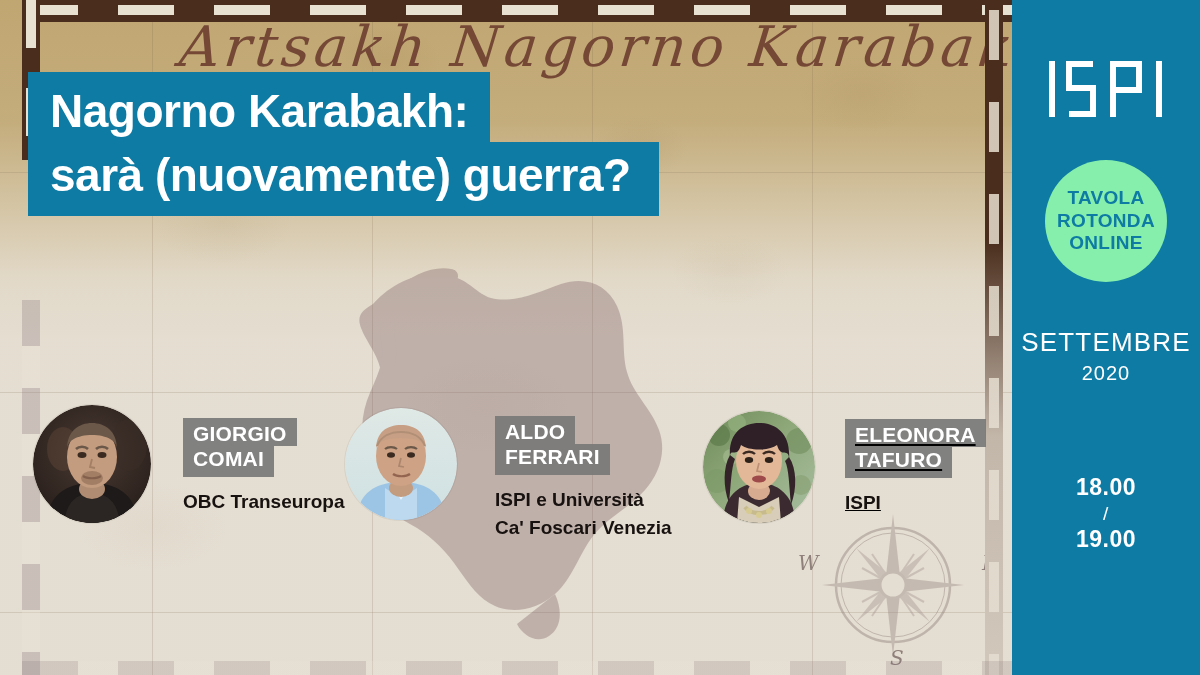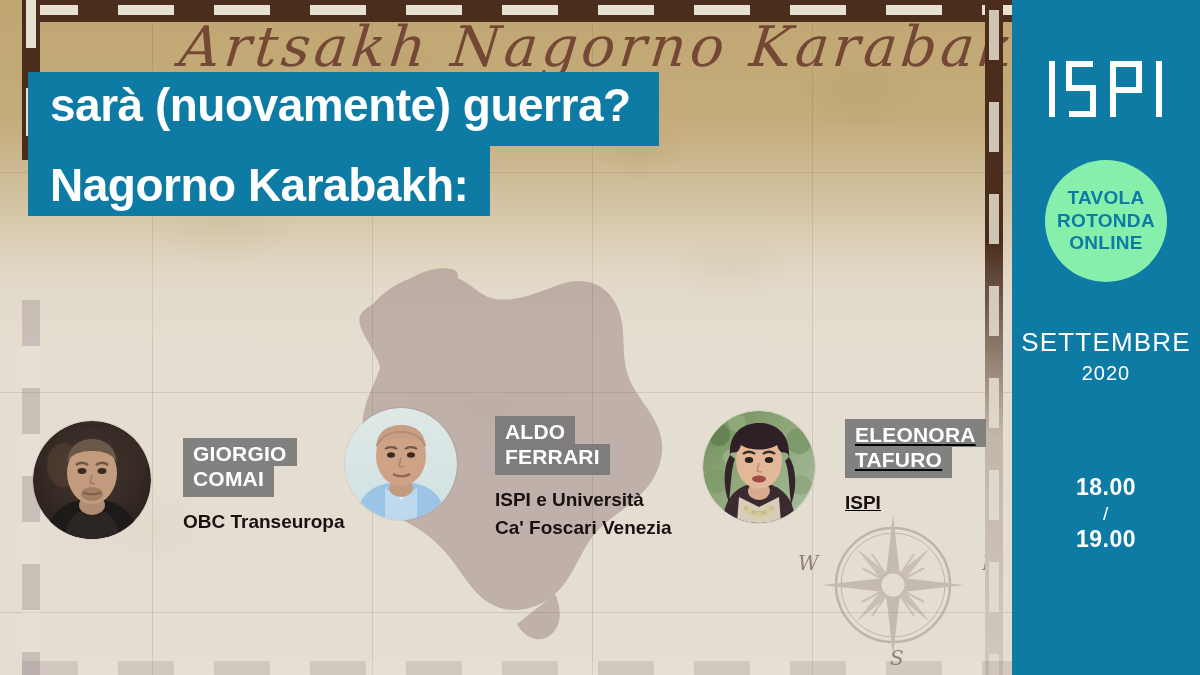--- a/index.html
+++ b/index.html
@@ -335,25 +335,25 @@
   <div class="compass-letter" style="left:890px; top:646px;">S</div>
 
   <div class="frame-top"></div>
   <div class="frame-left"></div>
   <div class="frame-left-ghost"></div>
   <div class="frame-right"></div>
   <div class="frame-right-fade"></div>
   <div class="frame-bottom-ghost"></div>
 
   <div class="title-block">
+    <div class="title-line l1">Nagorno Karabakh:</div>
     <div class="title-line l2">sarà (nuovamente) guerra?</div>
-    <div class="title-line l1">Nagorno Karabakh:</div>
-  </div>
-
-  <div class="speaker" style="left:33px; top:421px;align-items:center;">
+  </div>
+
+  <div class="speaker" style="left:33px; top:405px;">
     <div class="avatar" style="width:118px; height:118px;">
       <svg viewBox="0 0 118 118">
         <defs>
           <clipPath id="c1">
               <circle cx="59" cy="59" r="59"></circle>
             </clipPath>
           <radialGradient id="bg1" cx="50%" cy="40%" r="75%">
             <stop offset="0%" stop-color="#4a3a33"></stop>
             <stop offset="100%" stop-color="#221a16"></stop>
           </radialGradient>

